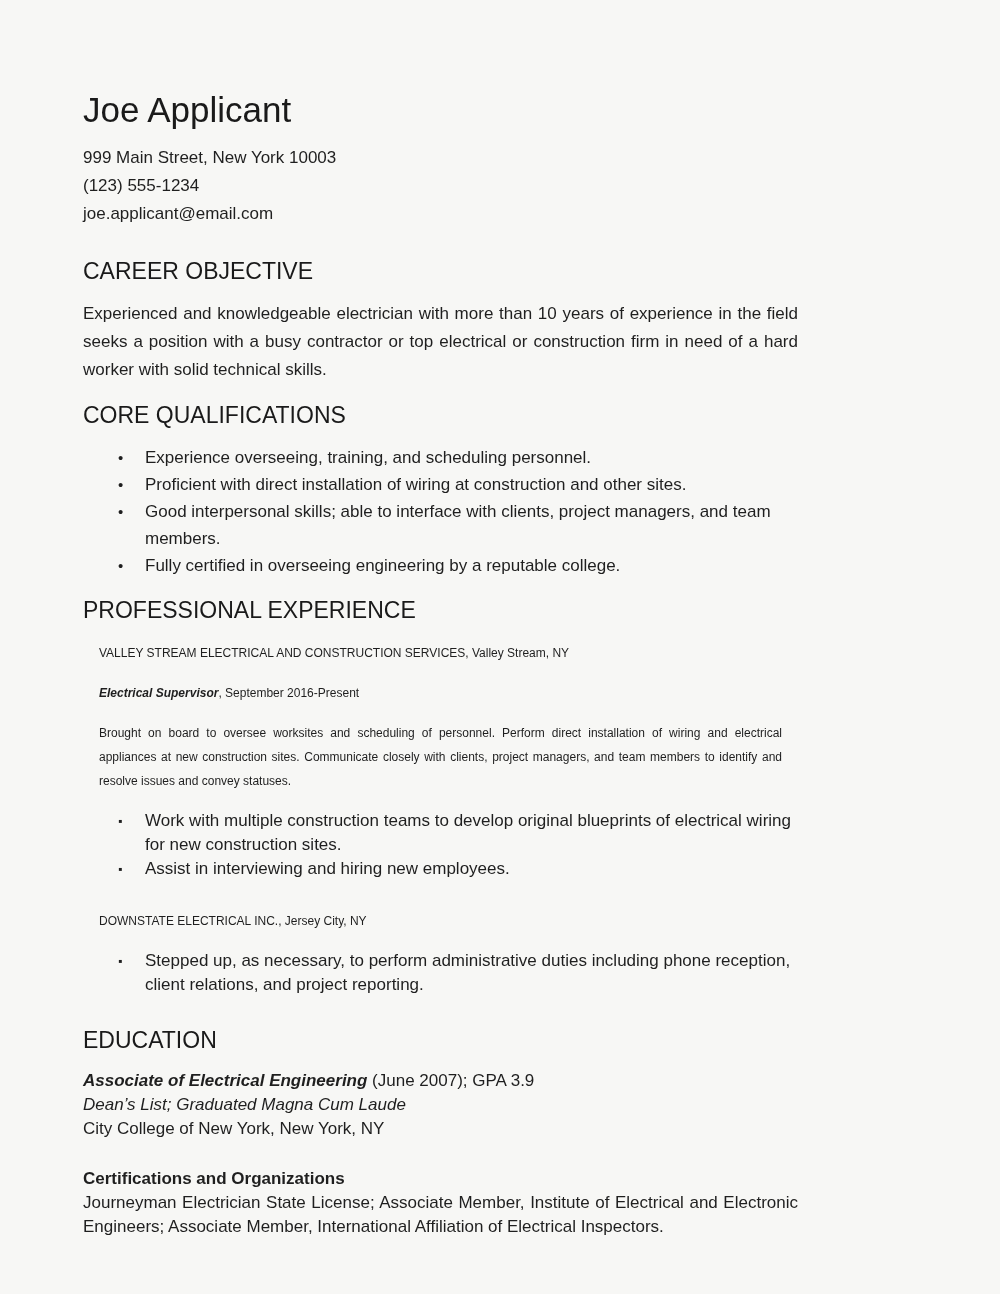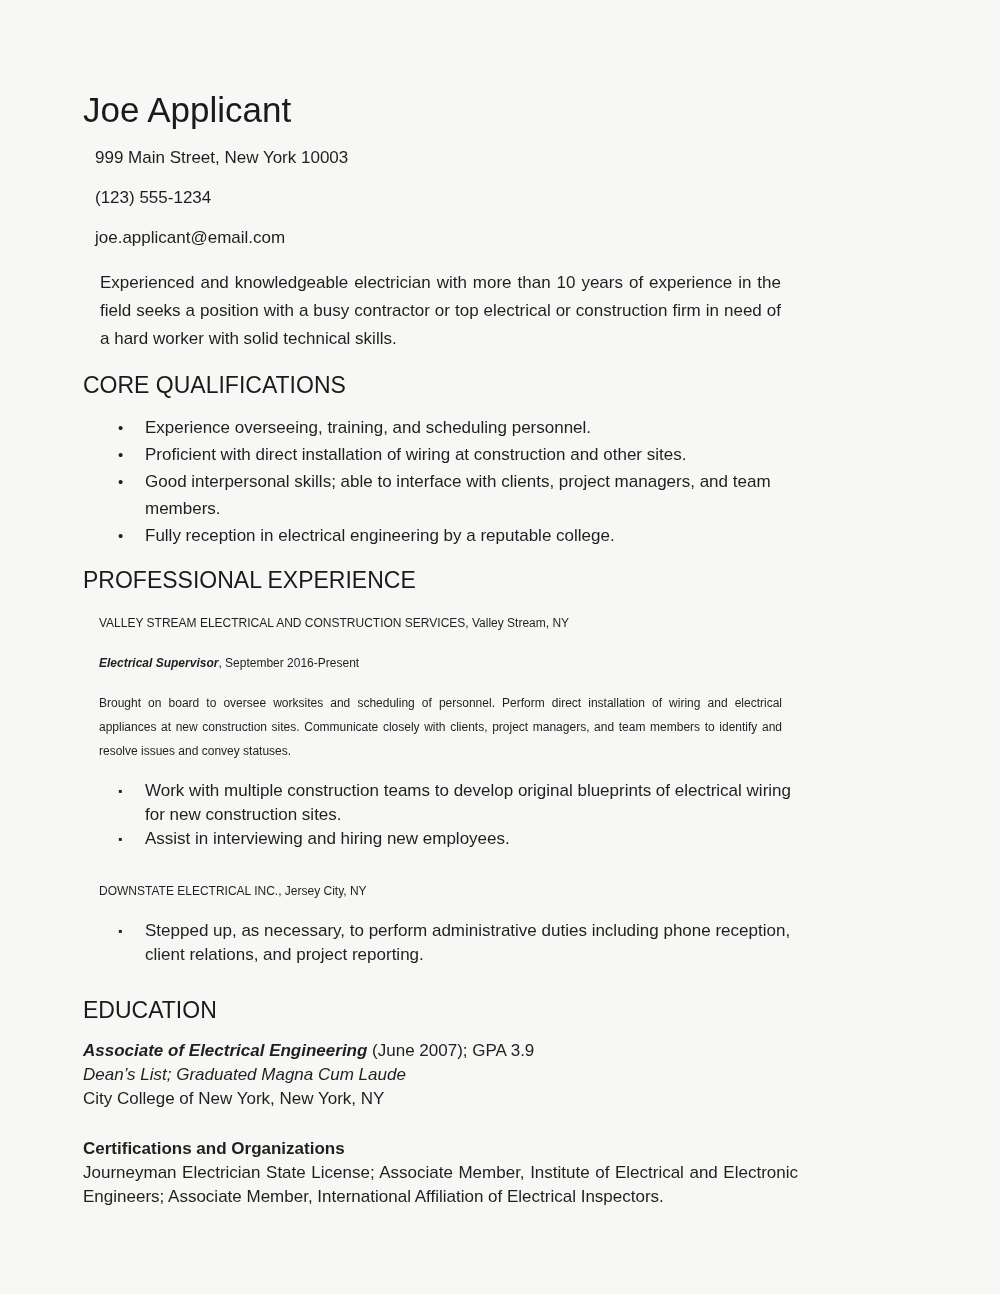--- a/index.html
+++ b/index.html
@@ -23,34 +23,34 @@
   .applicant-name {
     font-size: 35px;
     font-weight: 400;
     line-height: 44px;
     margin: 0 0 12px 0;
     color: #1a1a1a;
   }
   .contact-line {
     font-size: 17px;
     line-height: 28px;
-    margin: 12px;
+    margin: 0;
   }
   .section-heading {
     font-size: 23px;
     font-weight: 400;
     line-height: 30px;
     color: #1a1a1a;
     margin: 28px 0 14px 0;
   }
   .section-heading.tight { margin-top: 16px; }
   .body-text {
     font-size: 17px;
     line-height: 28px;
-    margin: 17px;
+    margin: 0;
     text-align: justify;
   }
   .bullet-list {
     list-style: none;
     margin: 0;
     padding: 0 0 0 35px;
   }
   .bullet-list li {
     display: flex;
     font-size: 17px;
@@ -95,39 +95,40 @@
 </head>
 <body>
 
 <div class="page">
 
   <h1 class="applicant-name">Joe Applicant</h1>
   <p class="contact-line">999 Main Street, New York 10003</p>
   <p class="contact-line">(123) 555-1234</p>
   <p class="contact-line">joe.applicant@email.com</p>
 
+  <h2 class="section-heading">CAREER OBJECTIVE</h2>
   <p class="body-text">Experienced and knowledgeable electrician with more than 10 years of experience in the field seeks a position with a busy contractor or top electrical or construction firm in need of a hard worker with solid technical skills.</p>
 
   <h2 class="section-heading tight">CORE QUALIFICATIONS</h2>
   <ul class="bullet-list round">
     <li>
       <span class="marker">•</span>
       <span class="li-text">Experience overseeing, training, and scheduling personnel.</span>
     </li>
     <li>
       <span class="marker">•</span>
       <span class="li-text">Proficient with direct installation of wiring at construction and other sites.</span>
     </li>
     <li>
       <span class="marker">•</span>
       <span class="li-text">Good interpersonal skills; able to interface with clients, project managers, and team members.</span>
     </li>
     <li>
       <span class="marker">•</span>
-      <span class="li-text">Fully reception in electrical engineering by a reputable college.</span>
+      <span class="li-text">Fully certified in overseeing engineering by a reputable college.</span>
     </li>
   </ul>
 
   <h2 class="section-heading tight">PROFESSIONAL EXPERIENCE</h2>
 
   <div class="job">
     <p>VALLEY STREAM ELECTRICAL AND CONSTRUCTION SERVICES, Valley Stream, NY</p>
     <p><span class="bold">Electrical Supervisor</span><span>, September 2016-Present</span></p>
     <p class="job-summary">Brought on board to oversee worksites and scheduling of personnel. Perform direct installation of wiring and electrical appliances at new construction sites. Communicate closely with clients, project managers, and team members to identify and resolve issues and convey statuses.</p>
     <ul class="bullet-list square">

